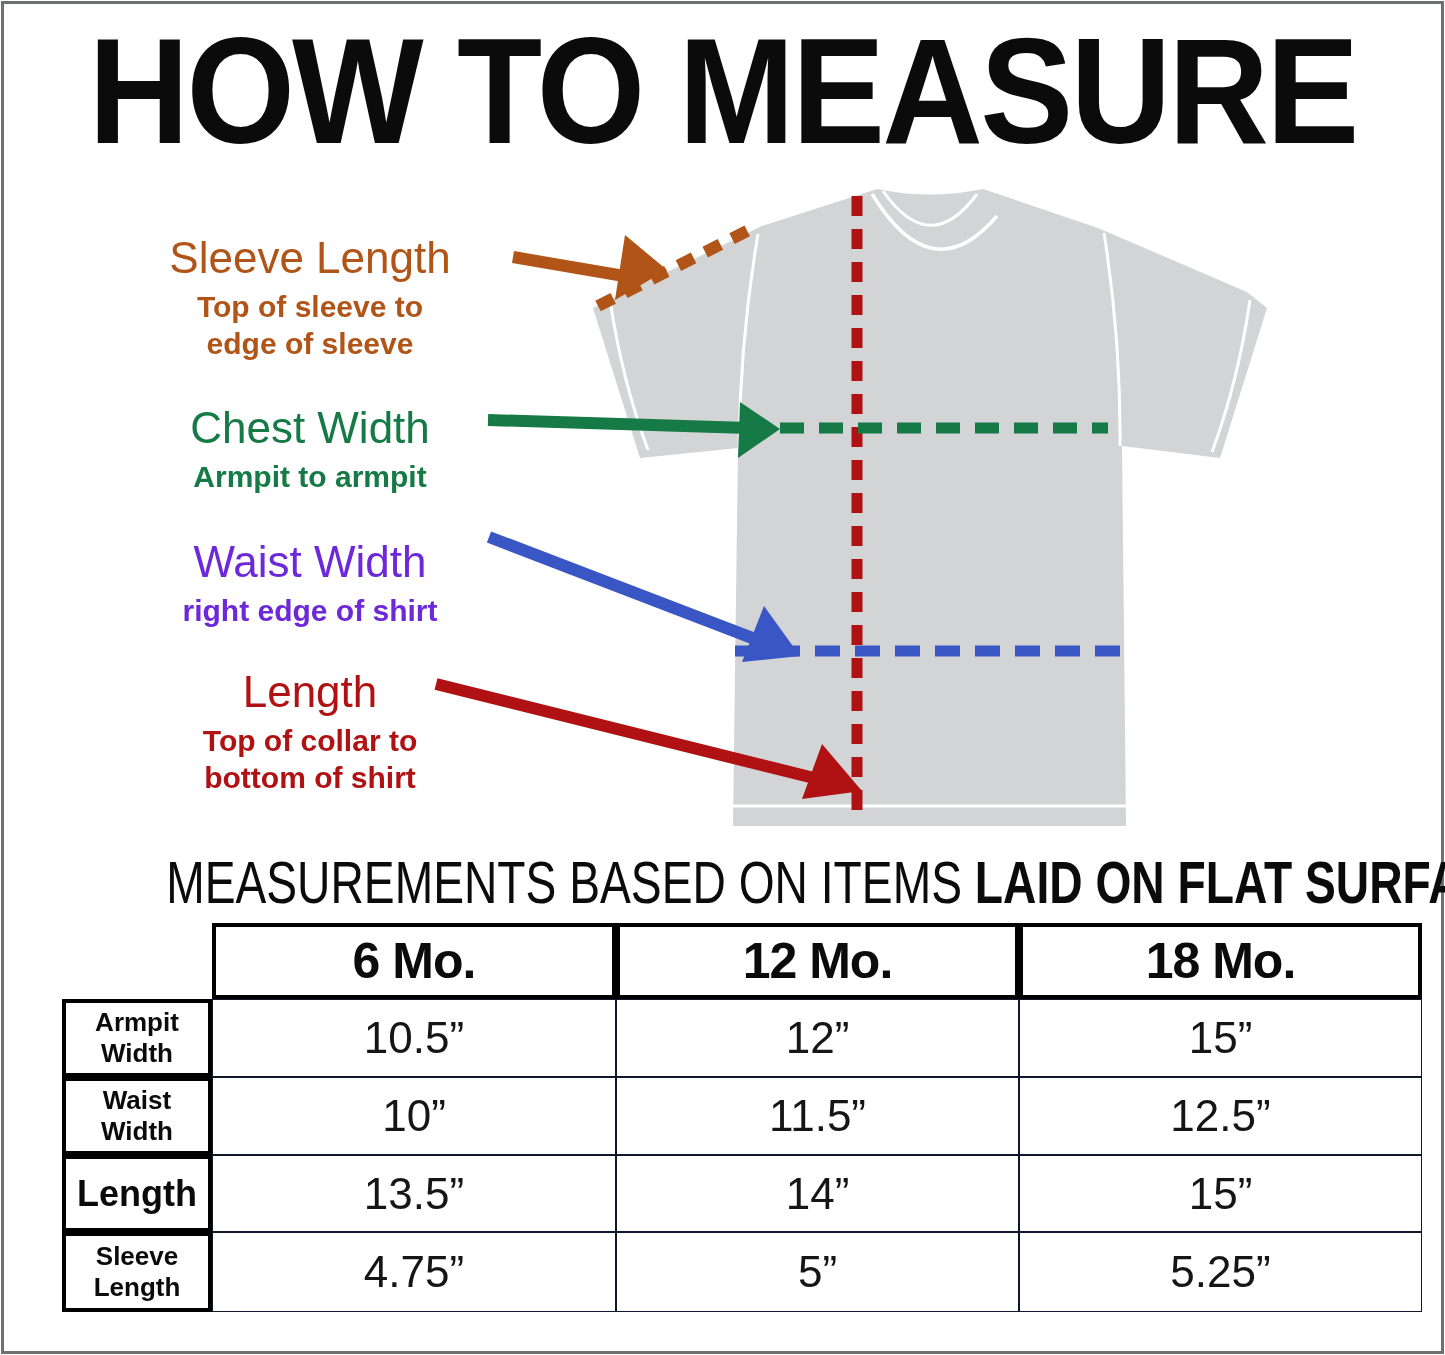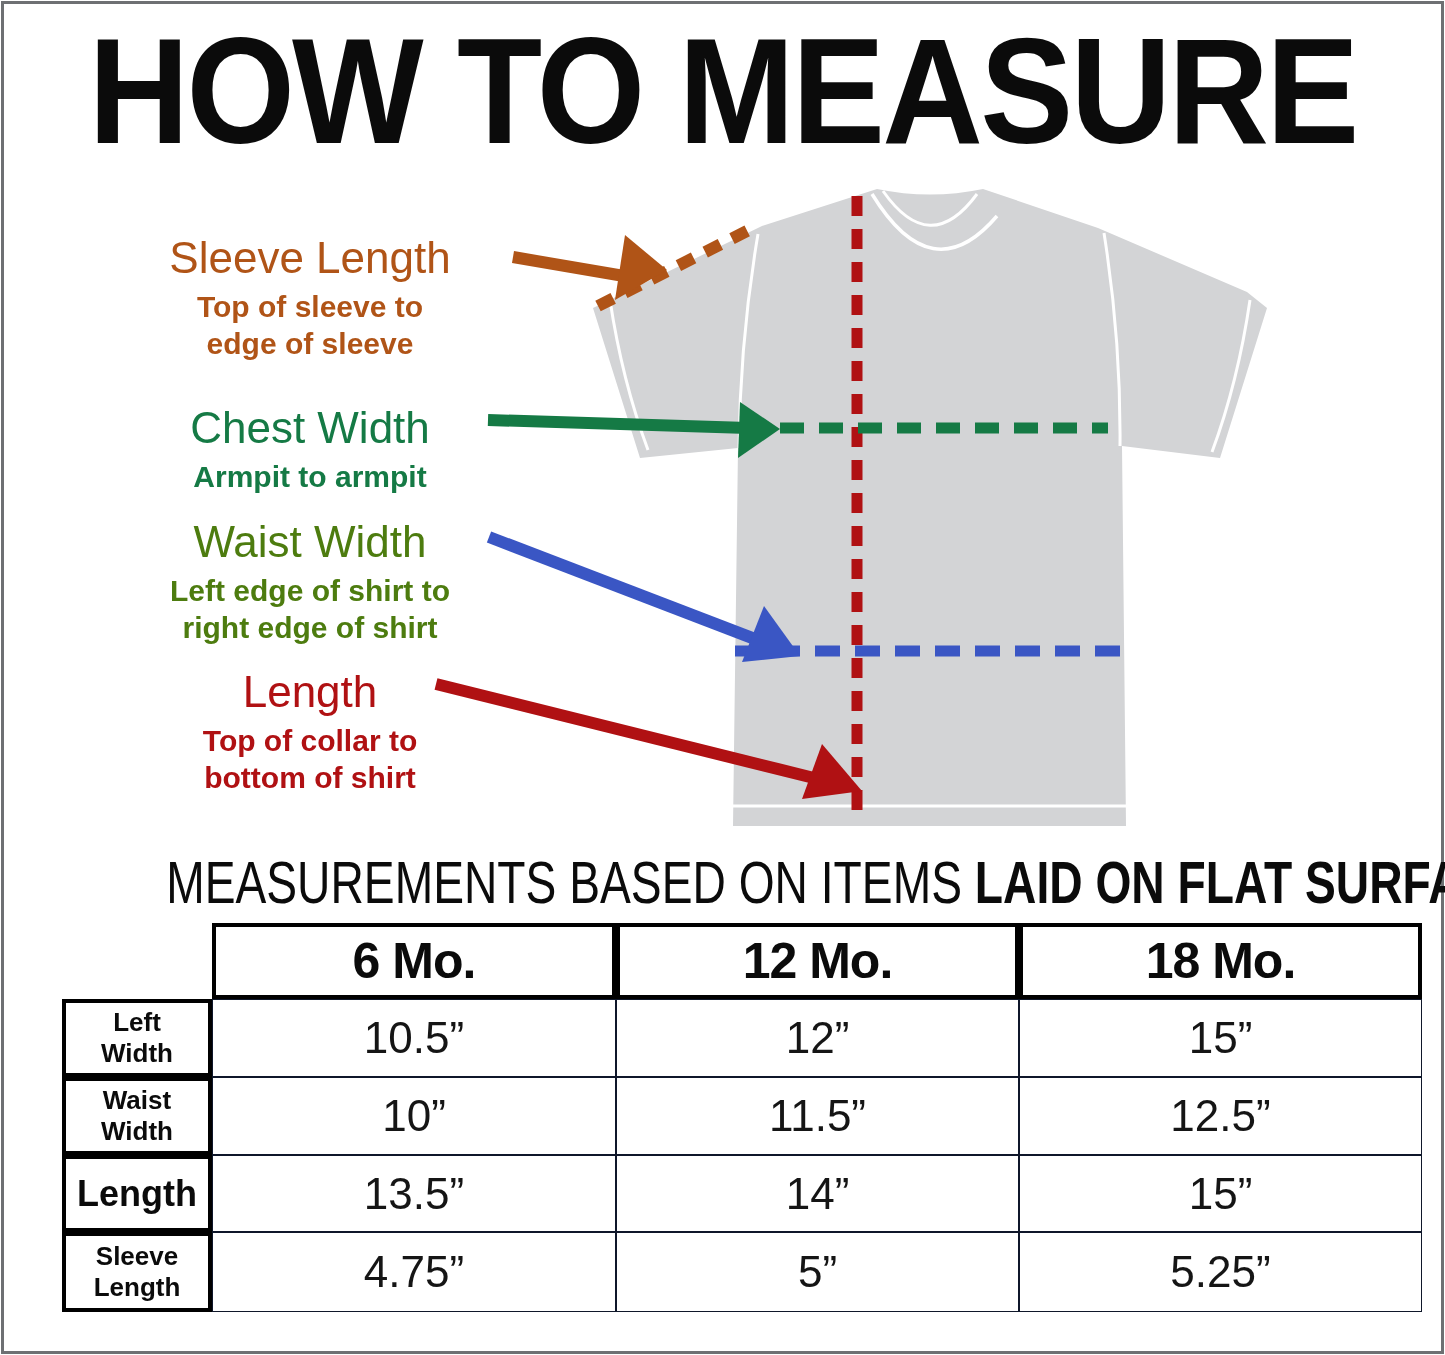--- a/index.html
+++ b/index.html
@@ -17,21 +17,21 @@
     transform:scaleX(0.93); transform-origin:50% 0;
   }
 
   .diagram { position:absolute; top:0; left:0; }
 
   .lg { position:absolute; left:118px; width:384px; text-align:center; }
   .lg .t { font-size:44px; line-height:48px; font-weight:normal; display:block; margin-bottom:6px; }
   .lg .d { font-size:30px; font-weight:bold; line-height:37px; display:block; }
   .lg-sleeve { top:234px; color:#b05417; }
   .lg-chest  { top:404px; color:#157a45; }
-  .lg-waist  { top:518px; color:#4d7c0f; }
+  .lg-waist  { top:538px; color:#6d28d9; }
   .lg-length { top:668px; color:#b01113; }
 
   .subtitle {
     position:absolute; top:850px; left:0; width:100%;
     font-size:60px; line-height:66px; text-align:center; white-space:nowrap;
     transform:scaleX(0.77); transform-origin:50% 0;
   }
   .subtitle .b { font-weight:bold; }
 
   .size-table {
@@ -96,41 +96,40 @@
     <span class="t">Sleeve Length</span>
     <span class="d">Top of sleeve to</span>
     <span class="d">edge of sleeve</span>
   </div>
   <div class="lg lg-chest">
     <span class="t">Chest Width</span>
     <span class="d">Armpit to armpit</span>
   </div>
   <div class="lg lg-waist">
     <span class="t">Waist Width</span>
-    <span class="d">Left edge of shirt to</span>
     <span class="d">right edge of shirt</span>
   </div>
   <div class="lg lg-length">
     <span class="t">Length</span>
     <span class="d">Top of collar to</span>
     <span class="d">bottom of shirt</span>
   </div>
 
   <div class="subtitle">
     <span>MEASUREMENTS BASED ON ITEMS </span><span class="b">LAID ON FLAT SURFACE</span>
   </div>
 
   <div class="size-table">
     <div class="corner"></div>
     <div class="col-head">6 Mo.</div>
     <div class="col-head">12 Mo.</div>
     <div class="col-head">18 Mo.</div>
 
     <div class="row-head">
-      <span>Left</span>
+      <span>Armpit</span>
       <span>Width</span>
     </div>
     <div class="cell">10.5”</div>
     <div class="cell">12”</div>
     <div class="cell">15”</div>
 
     <div class="row-head">
       <span>Waist</span>
       <span>Width</span>
     </div>

